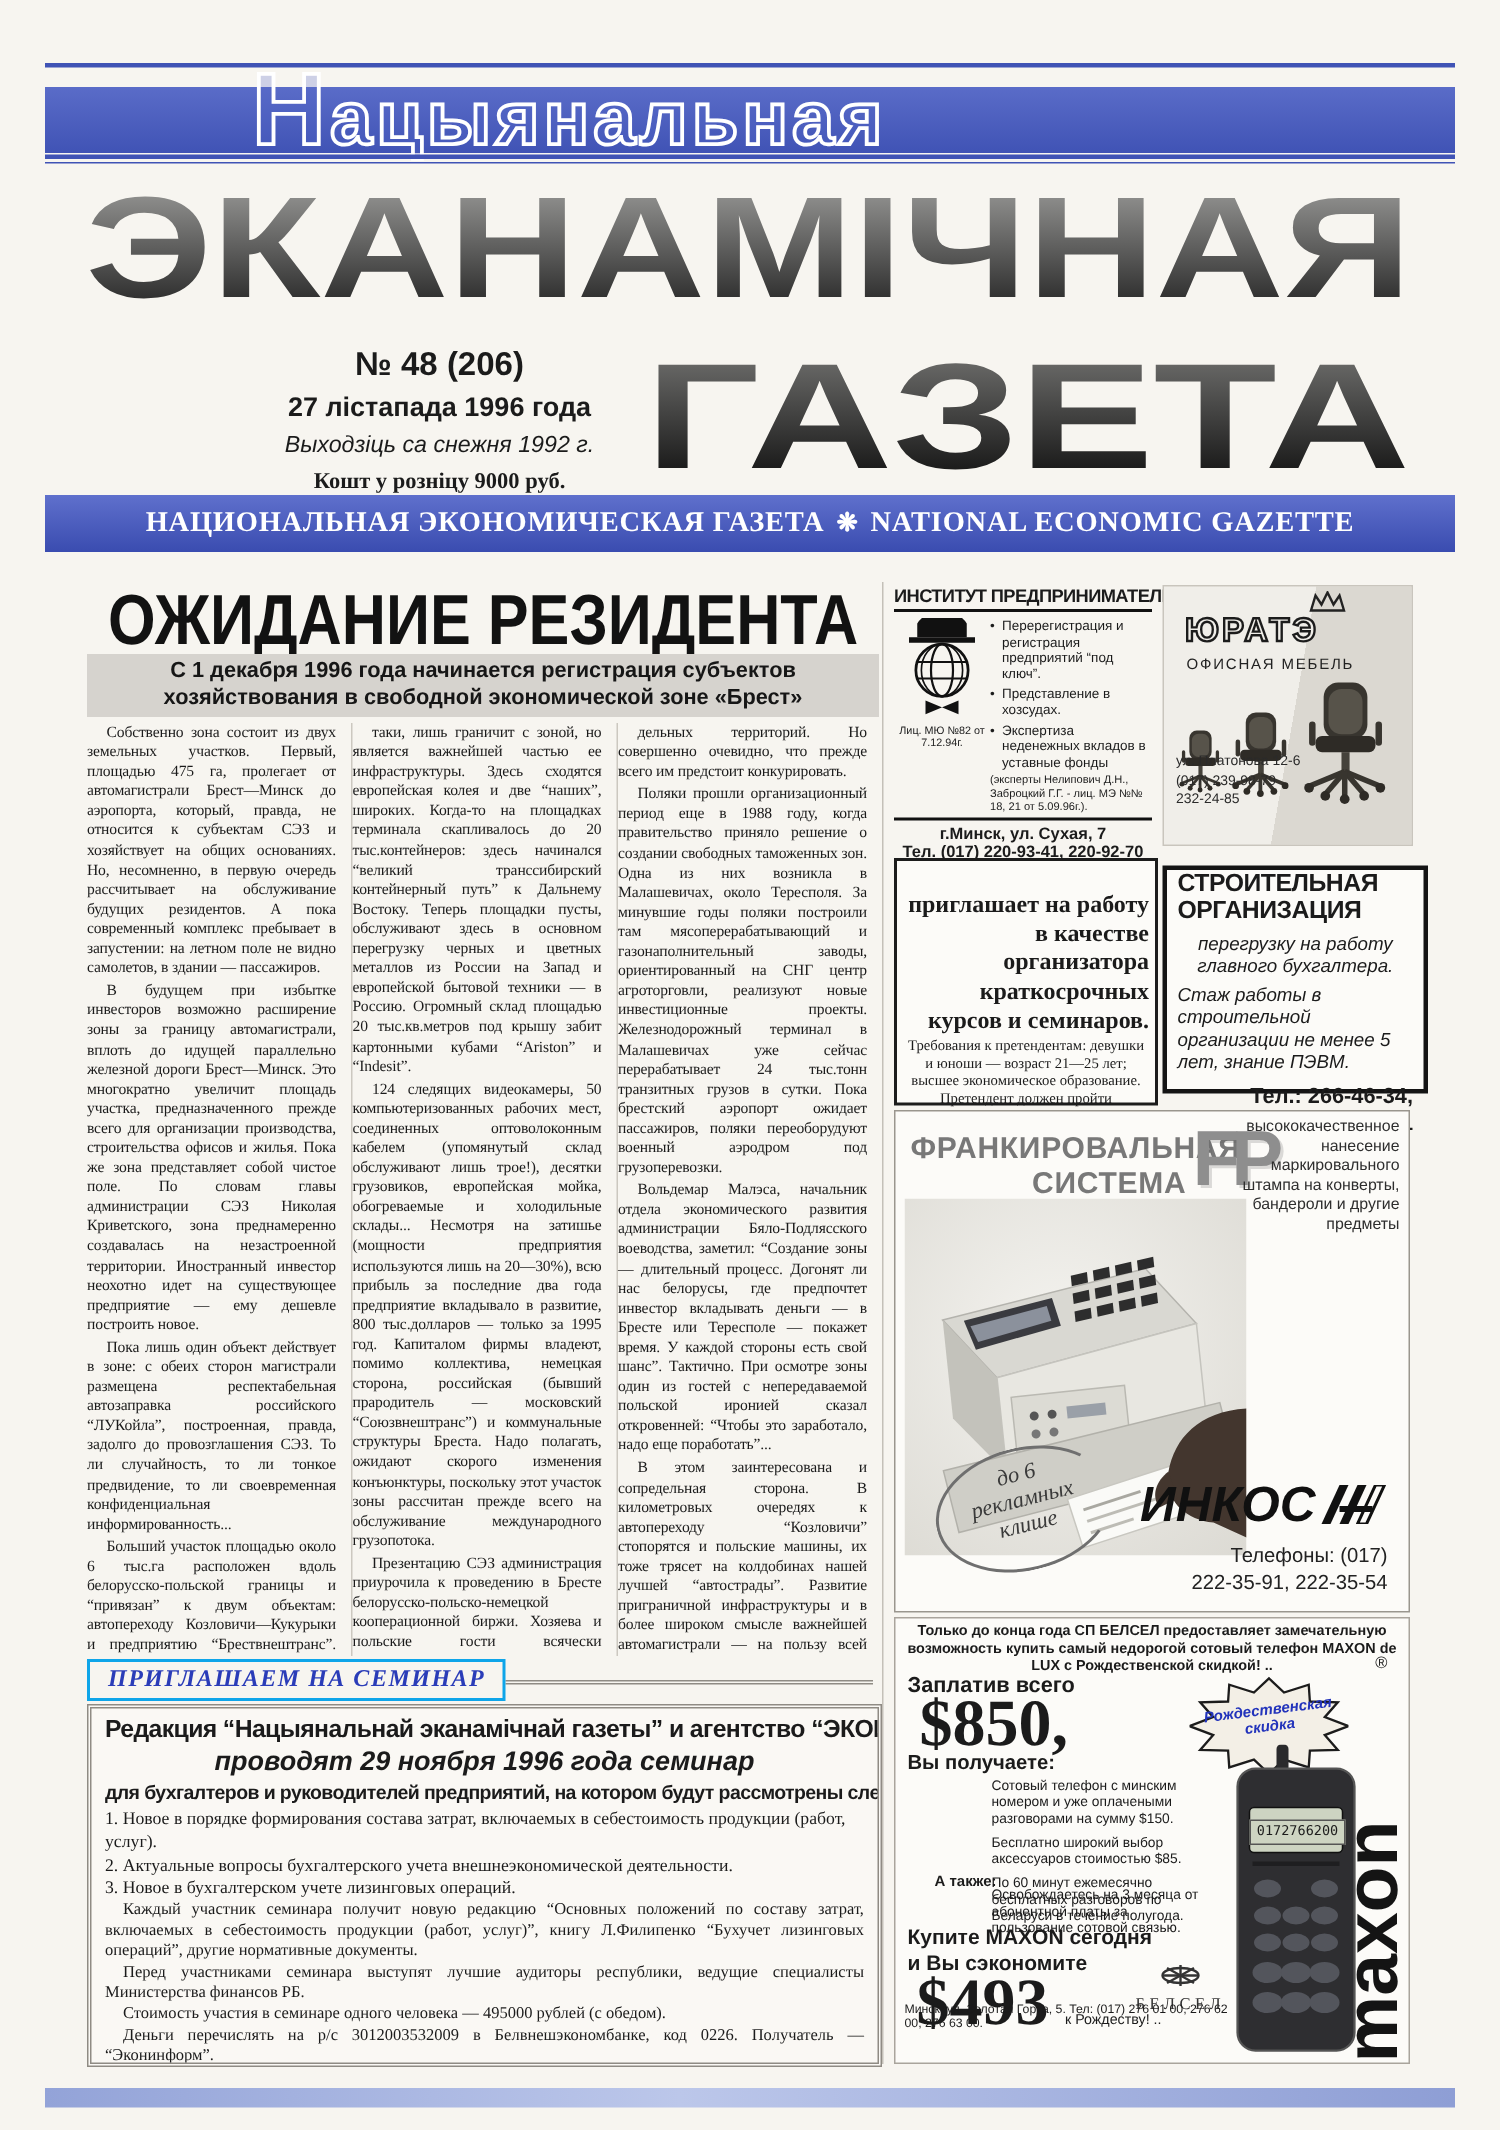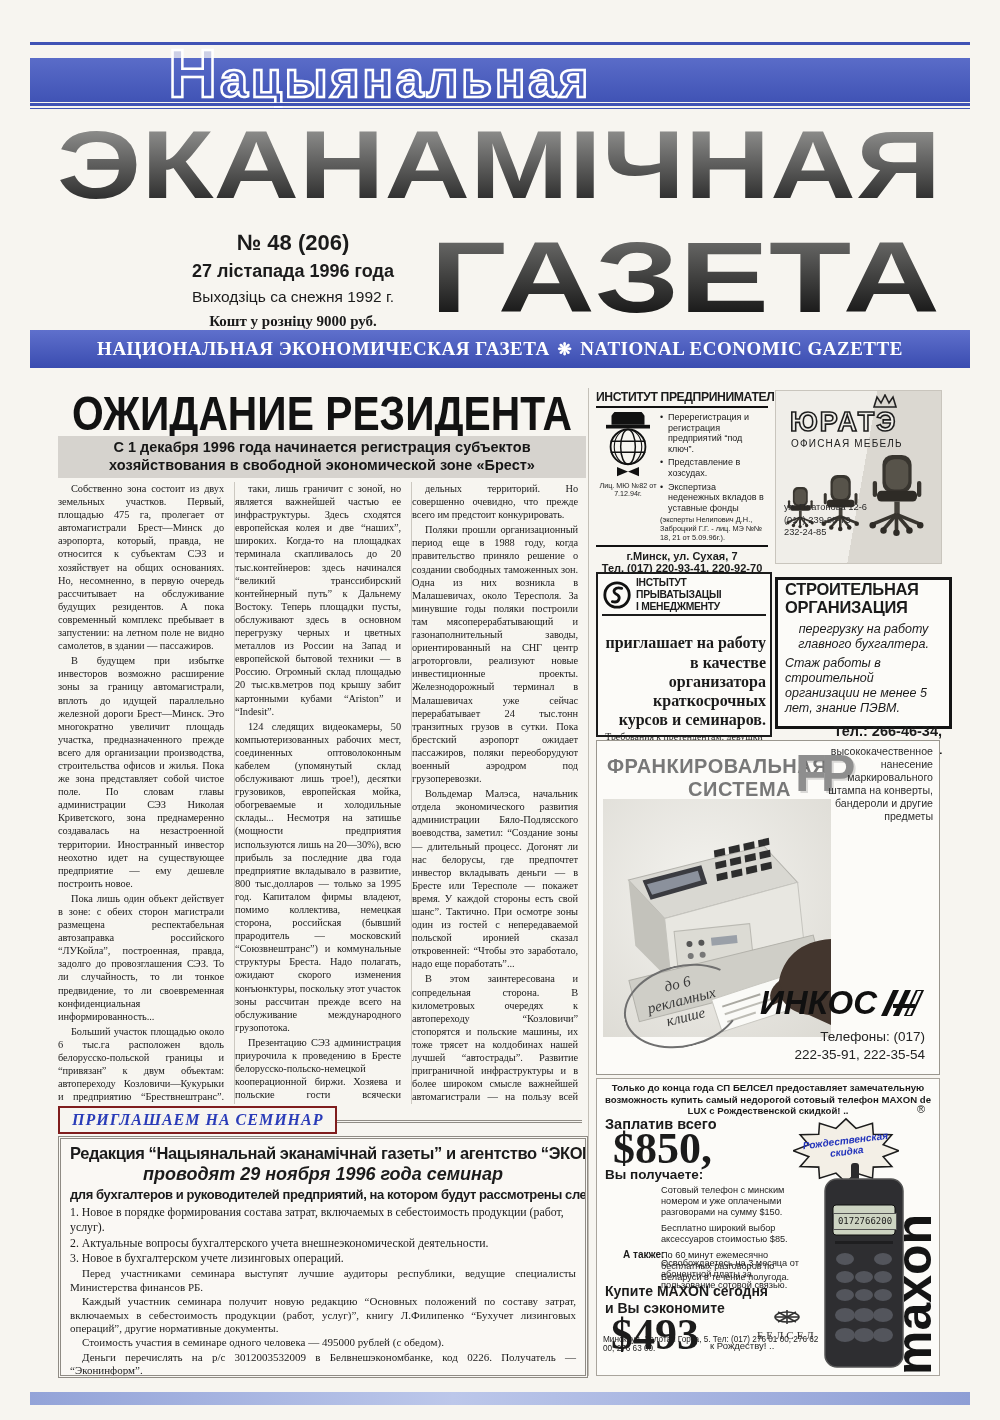--- a/index.html
+++ b/index.html
@@ -16,21 +16,21 @@
              font-weight:bold;font-size:50px;line-height:58px;letter-spacing:3px;color:#ffffff;}
   .mast-word::first-letter{font-size:68px;}
   @supports (-webkit-text-stroke: 1px #fff){
     .mast-word{color:rgba(80,98,200,.25);-webkit-text-stroke:2.5px #ffffff;}
   }
   .mast-svg{position:absolute;}
   .issue{position:absolute;left:128px;top:230px;width:330px;text-align:center;
          font-family:"Liberation Sans",sans-serif;}
   .issue .no{font-size:22px;font-weight:bold;}
   .issue .date{font-size:18px;font-weight:bold;margin-top:5px;}
-  .issue .since{font-size:15.5px;margin-top:6px;}
+  .issue .since{font-size:15.5px;margin-top:6px;font-style:italic;}
   .issue .price{font-family:"Liberation Serif",serif;font-size:15px;font-weight:bold;margin-top:7px;}
   .banner{position:absolute;left:30px;right:30px;top:330px;height:38px;line-height:38px;
           background:linear-gradient(#5f70cc,#3a4cb0);color:#fff;text-align:center;
           font-weight:bold;font-size:19px;letter-spacing:.5px;}
   .banner .star{font-size:17px;padding:0 8px;}
   
   .headline-wrap{position:absolute;left:58px;top:388px;width:528px;}
   .headline{font-family:"Liberation Sans",sans-serif;font-weight:bold;font-size:40px;
             text-align:center;color:#121212;transform:scale(1.02,1.18);transform-origin:top center;
             letter-spacing:0;white-space:nowrap;}
@@ -57,21 +57,21 @@
   .ad-inst .b{margin-bottom:3px;padding-left:8px;position:relative;}
   .ad-inst .b::before{content:"•";position:absolute;left:0;top:0;}
   .ad-inst .note{font-size:7.4px;line-height:1.15;margin-top:1px;}
   .ad-inst .foot{border-top:2px solid #111;margin-top:3px;padding-top:3px;text-align:center;
                  font-weight:bold;font-size:11px;border-bottom:2px solid #111;padding-bottom:3px;}
   
   .ad-jur{left:775px;top:390px;width:165px;height:172px;border:1px solid #c9c5bd;
           background:linear-gradient(100deg,#f0eee9 52%,#dbd8d1 52%);}
   .jur-crown{position:absolute;left:96px;top:3px;}
   .jur-logo{position:absolute;left:14px;top:16px;font-family:"Liberation Sans",sans-serif;
-            font-weight:bold;font-size:27px;letter-spacing:2px;color:#1c1c1c;}
+            font-weight:bold;font-size:22px;letter-spacing:2px;color:#1c1c1c;}
   @supports (-webkit-text-stroke: 1px #000){
     .jur-logo{color:#f0eee9;-webkit-text-stroke:1.6px #1c1c1c;}
   }
   .jur-sub{position:absolute;left:15px;top:47px;font-size:10px;letter-spacing:1.2px;color:#222;}
   .jur-addr{position:absolute;left:8px;bottom:24px;font-size:9.3px;line-height:1.35;color:#2a2a2a;z-index:2;}
   .jur-chairs{position:absolute;right:0;bottom:0;}
   
   .ad-priv{left:596px;top:572px;width:164px;height:155px;border:2px solid #1c1c1c;padding:3px 4px;}
   .ad-priv .hdr{display:flex;align-items:center;border-bottom:2px solid #1c1c1c;padding-bottom:2px;}
   .ad-priv .hdr .tt{font-weight:bold;font-size:10.3px;line-height:1.15;letter-spacing:-.3px;margin-left:4px;}
@@ -134,21 +134,21 @@
   .mx-foot{position:absolute;left:6px;top:256px;width:228px;font-size:8.2px;}
   .mx-phone{position:absolute;left:224px;top:84px;}
   .mx-screen{position:absolute;left:236px;top:134px;width:62px;height:15px;background:#cdd4c2;
              border:1px solid #555;font-family:"DejaVu Sans Mono",monospace;font-size:9px;
              line-height:14px;text-align:center;color:#1c1c1c;}
   .mx-reg{position:absolute;right:14px;top:24px;font-size:11px;}
   .mx-vert{position:absolute;right:-4px;top:58px;height:238px;writing-mode:vertical-rl;
            transform:rotate(180deg);font-weight:bold;font-size:50px;letter-spacing:0px;
            color:#141414;font-family:"Liberation Sans",sans-serif;}
   
-  .sem-label{position:absolute;left:58px;top:1106px;border:2px solid #7f1d1d;color:#2a3cb8;
+  .sem-label{position:absolute;left:58px;top:1106px;border:2px solid #0ea5e9;color:#2a3cb8;
              font-weight:bold;font-style:italic;font-size:16px;letter-spacing:1px;
              padding:3px 12px;background:#f7f5f0;z-index:2;}
   .sem-line{position:absolute;left:330px;top:1120px;width:252px;border-top:3px double #8f8b84;}
   .sem-box{position:absolute;left:58px;top:1136px;width:506px;height:226px;
            border:3px double #8f8b84;background:#faf8f4;padding:5px 9px;overflow:hidden;}
   .sem-box .l1{text-align:center;font-family:"Liberation Sans",sans-serif;font-weight:bold;
                font-size:16.5px;letter-spacing:-.4px;white-space:nowrap;}
   .sem-box .l2{text-align:center;font-family:"Liberation Sans",sans-serif;font-weight:bold;
                font-style:italic;font-size:18px;margin-top:1px;}
   .sem-box .l3{text-align:center;font-family:"Liberation Sans",sans-serif;font-weight:bold;
@@ -289,30 +289,20 @@
       <use href="#chair" transform="translate(82,4) scale(1.08)"></use>
     </svg>
     <div class="jur-addr">
       <div>ул. Платонова 12-6</div>
       <div>(017) 239-98-79</div>
       <div>232-24-85</div>
     </div>
   </div>
 
   <div class="ad ad-priv">
-    <div class="hdr">
-      <svg width="32" height="32" viewBox="0 0 32 32">
-        <circle cx="16" cy="16" r="13" fill="none" stroke="#111" stroke-width="3"></circle>
-        <path d="M21 9 C14 7 10 12 15 15 C21 18 18 25 11 23" fill="none" stroke="#111" stroke-width="3" stroke-linecap="round"></path>
-      </svg>
-      <div class="tt">
-        <div>ІНСТЫТУТ ПРЫВАТЫЗАЦЫІ</div>
-        <div>І МЕНЕДЖМЕНТУ</div>
-      </div>
-    </div>
     <div class="intro">приглашает на работу в качестве организатора краткосрочных курсов и семинаров.</div>
     <div class="req">Требования к претендентам: девушки и юноши — возраст 21—25 лет; высшее экономическое образование. Претендент должен пройти собеседование в Институте приватизации и менеджмента.</div>
     <div class="ct">Контактные телефоны: 236-43-95, 235-82-71</div>
   </div>
 
   <div class="ad ad-con">
     <div class="t">СТРОИТЕЛЬНАЯ ОРГАНИЗАЦИЯ</div>
     <div class="i1">перегрузку на работу главного бухгалтера.</div>
     <div class="i2">Стаж работы в строительной организации не менее 5 лет, знание ПЭВМ.</div>
     <div class="ph">
@@ -466,21 +456,21 @@
   <div class="sem-line"></div>
   <div class="sem-box">
     <div class="l1">Редакция “Нацыянальнай эканамічнай газеты” и агентство “ЭКОИНФОРМ”</div>
     <div class="l2">проводят 29 ноября 1996 года семинар</div>
     <div class="l3">для бухгалтеров и руководителей предприятий, на котором будут рассмотрены следующие темы:</div>
     <div class="topics">
       <div>1. Новое в порядке формирования состава затрат, включаемых в себестоимость продукции (работ, услуг).</div>
       <div>2. Актуальные вопросы бухгалтерского учета внешнеэкономической деятельности.</div>
       <div>3. Новое в бухгалтерском учете лизинговых операций.</div>
     </div>
+    <div class="p">Каждый участник семинара получит новую редакцию “Основных положений по составу затрат, включаемых в себестоимость продукции (работ, услуг)”, книгу Л.Филипенко “Бухучет лизинговых операций”, другие нормативные документы.</div>
     <div class="p">Перед участниками семинара выступят лучшие аудиторы республики, ведущие специалисты Министерства финансов РБ.</div>
-    <div class="p">Каждый участник семинара получит новую редакцию “Основных положений по составу затрат, включаемых в себестоимость продукции (работ, услуг)”, книгу Л.Филипенко “Бухучет лизинговых операций”, другие нормативные документы.</div>
     <div class="p">Стоимость участия в семинаре одного человека — 495000 рублей (с обедом).</div>
     <div class="p">Деньги перечислять на р/с 3012003532009 в Белвнешэкономбанке, код 0226. Получатель — “Эконинформ”.</div>
 
   </div>
 
   <div class="bottom-band"></div>
 </div>
 
 </body></html>

